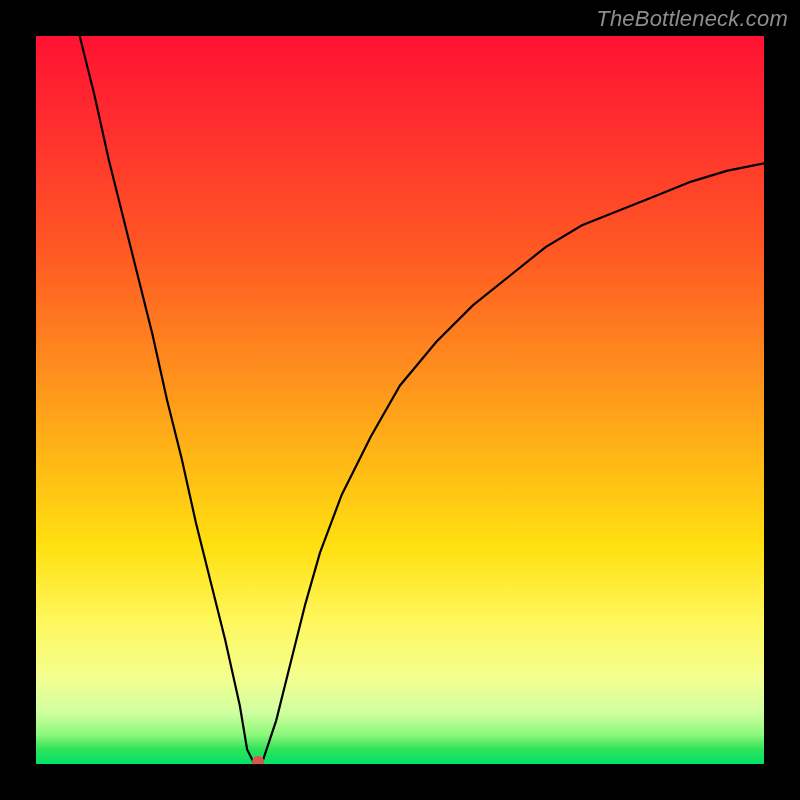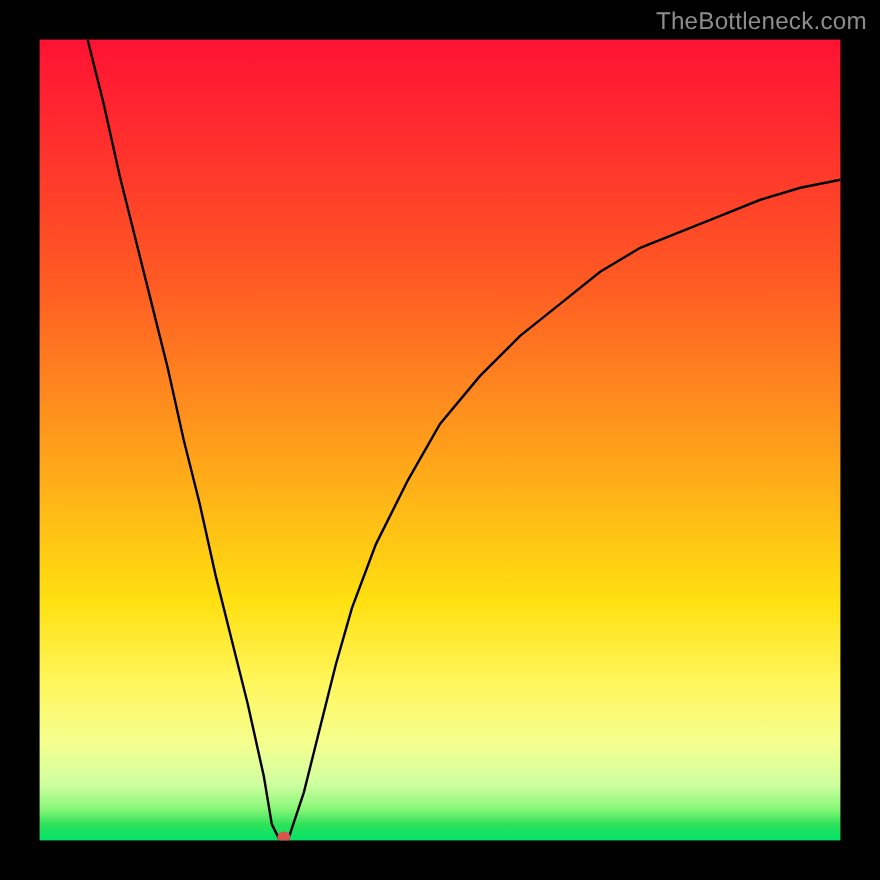--- a/index.html
+++ b/index.html
@@ -42,20 +42,21 @@
   }
   .watermark {
     position: absolute;
     top: 6px;
     right: 12px;
     color: #8d8d8d;
     font-size: 22px;
     letter-spacing: 0.2px;
     font-weight: 500;
     user-select: none;
+    font-style: italic;
   }
   svg {
     position: absolute;
     left: 0; top: 0;
   }
   .curve {
     fill: none;
     stroke: #000;
     stroke-width: 2.2;
   }

